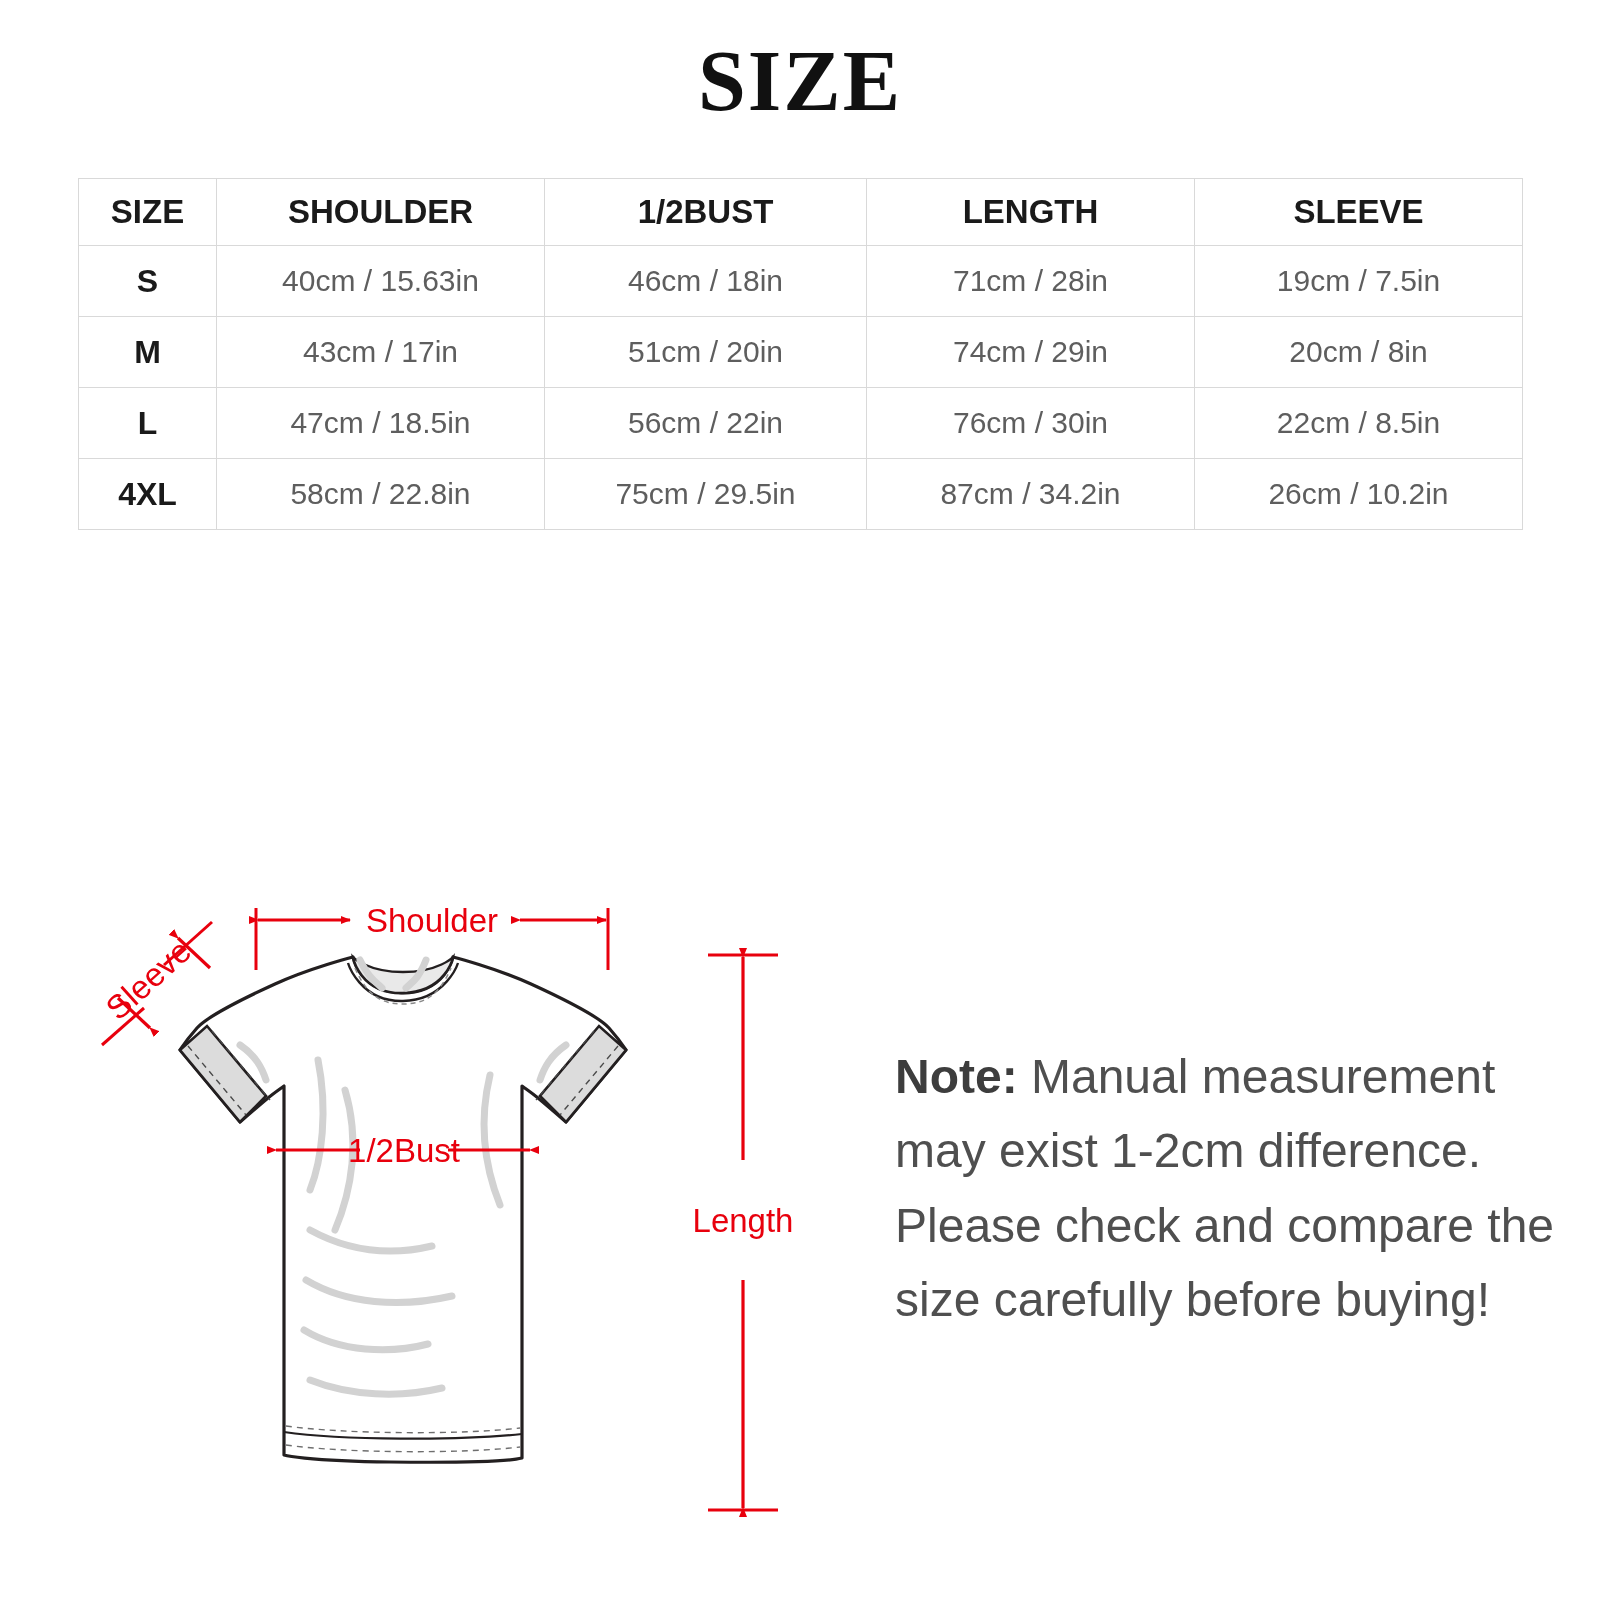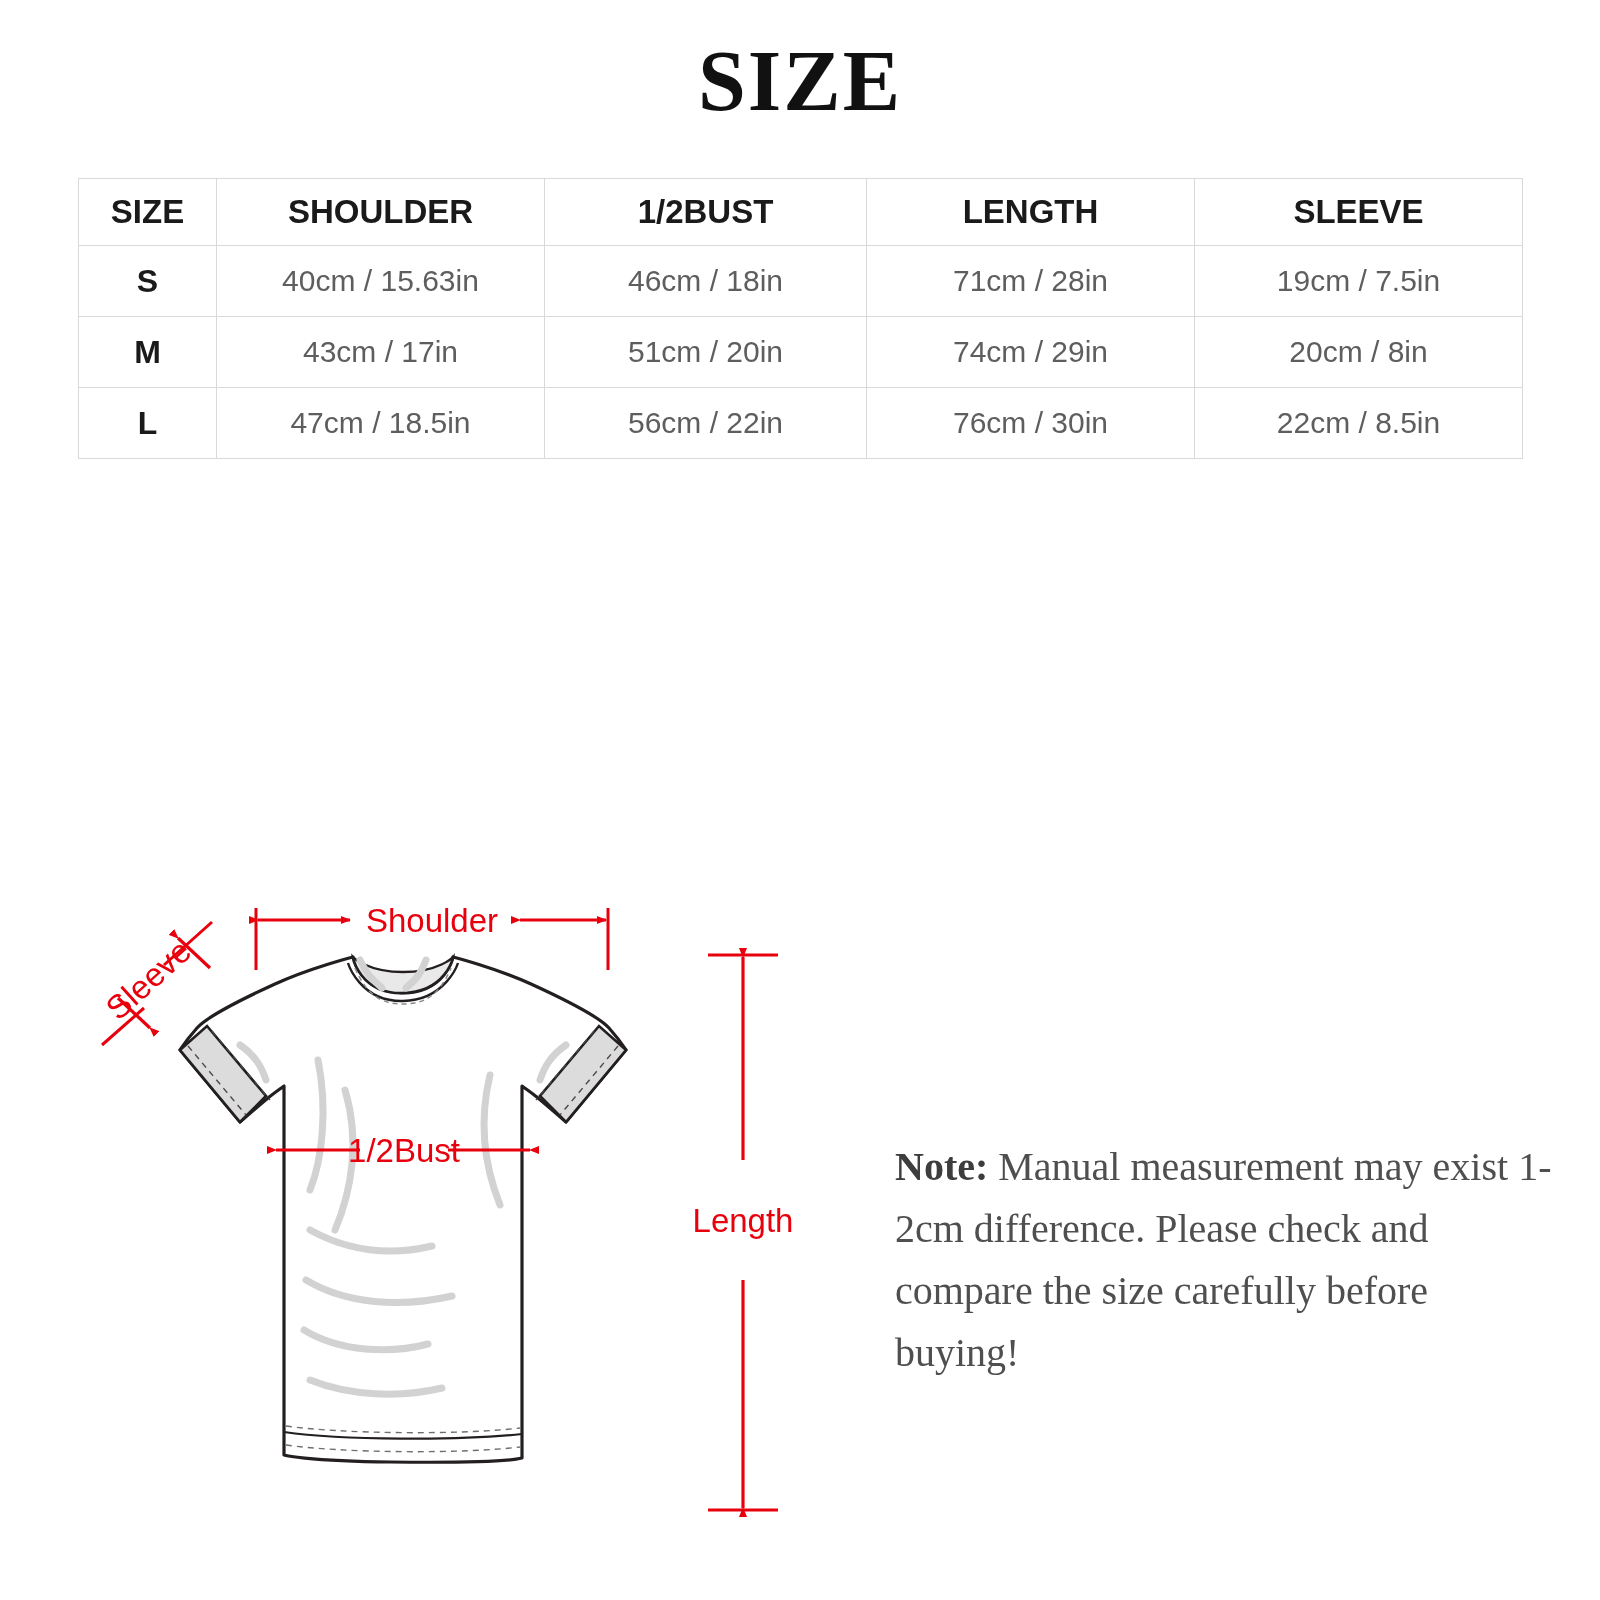--- a/index.html
+++ b/index.html
@@ -74,27 +74,26 @@
     top: 860px;
     left: 60px;
     width: 800px;
     height: 700px;
   }
   .diagram svg { display: block; }
 
   
   .note {
     position: absolute;
-    top: 1136px;
+    top: 1040px;
     left: 895px;
     width: 660px;
-    font-size: 40px;
+    font-size: 48px;
     line-height: 1.55;
     color: #4f4f4f;
-    font-family: Liberation Serif, serif;
   }
   .note b {
     color: #3d3d3d;
     font-weight: bold;
   }
 </style>
 </head>
 <body>
 
 <div class="title">SIZE</div>
@@ -130,20 +129,27 @@
       <td class="val">51cm / 20in</td>
       <td class="val">74cm / 29in</td>
       <td class="val">20cm / 8in</td>
     </tr>
     <tr>
       <td class="size-cell">L</td>
       <td class="val">47cm / 18.5in</td>
       <td class="val">56cm / 22in</td>
       <td class="val">76cm / 30in</td>
       <td class="val">22cm / 8.5in</td>
+    </tr>
+    <tr>
+      <td class="size-cell">4XL</td>
+      <td class="val">58cm / 22.8in</td>
+      <td class="val">75cm / 29.5in</td>
+      <td class="val">87cm / 34.2in</td>
+      <td class="val">26cm / 10.2in</td>
     </tr>
   </tbody>
 </table>
 
 <div class="diagram">
 <svg width="800" height="700" viewBox="0 0 800 700" xmlns="http://www.w3.org/2000/svg">
   <defs>
     <marker id="ah" markerWidth="10" markerHeight="8" refX="9" refY="4" orient="auto" markerUnits="userSpaceOnUse">
       <path d="M0,0 L10,4 L0,8 z" fill="#e8000d"></path>
     </marker>

